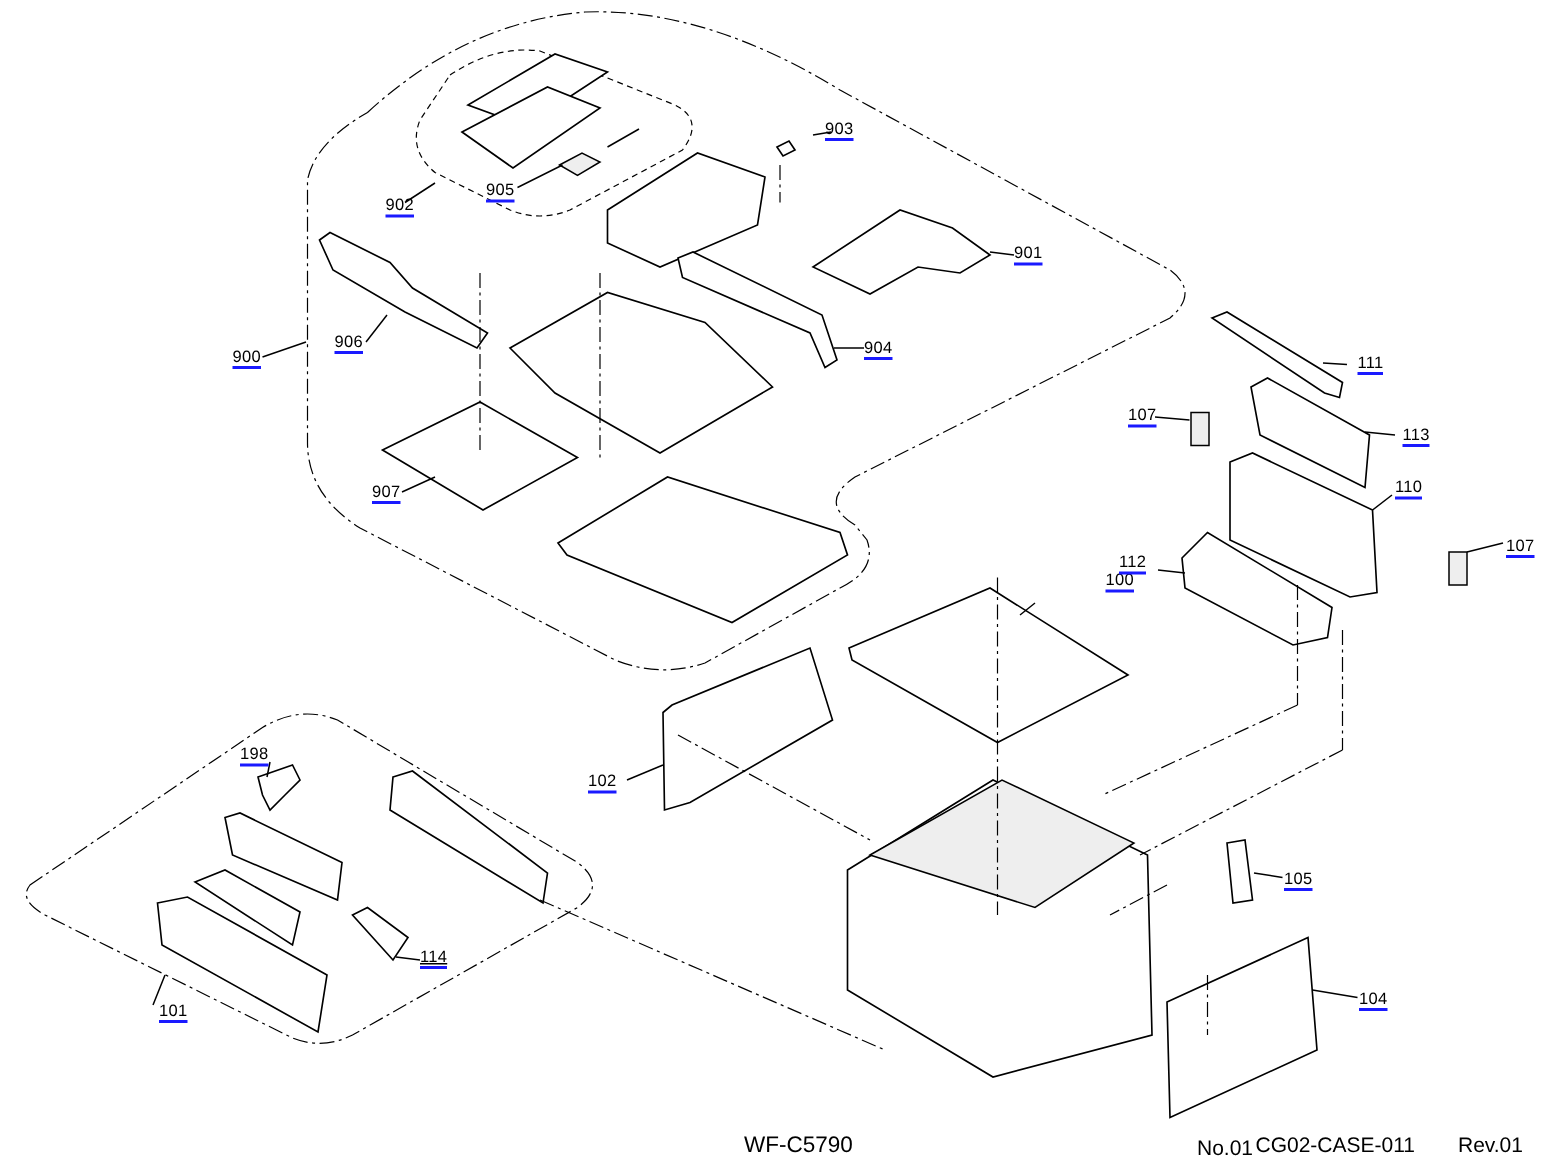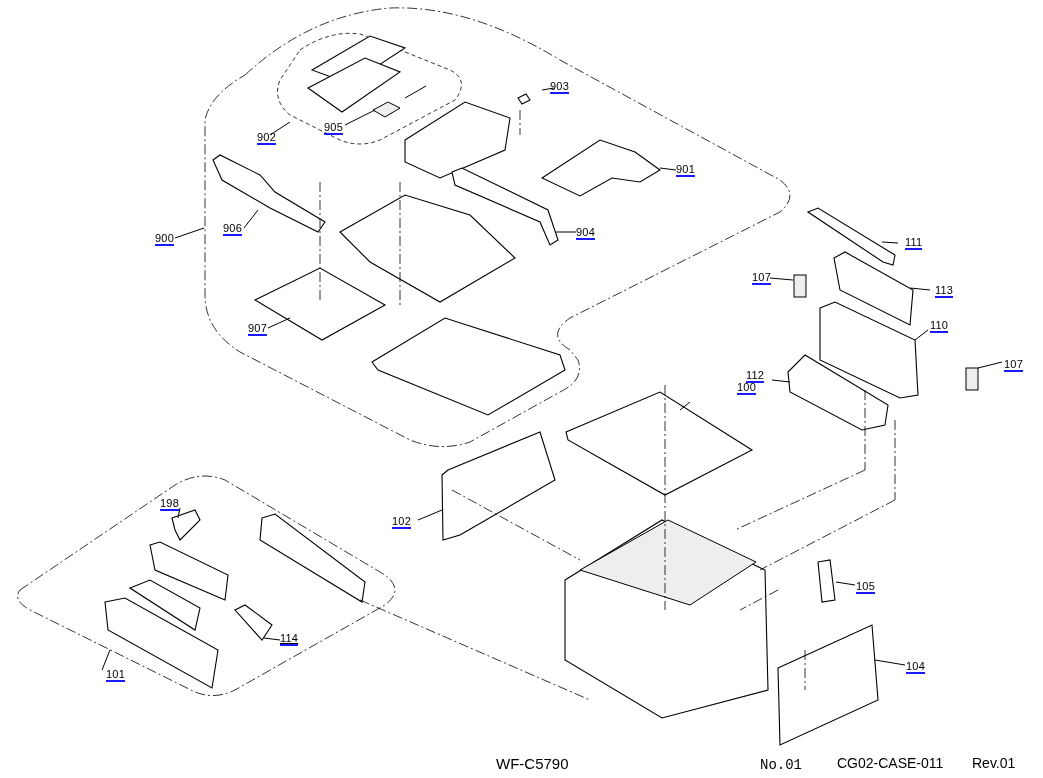--- a/index.html
+++ b/index.html
@@ -128,15 +128,15 @@
 <a class="part-link" style="left: 752px; top: 272px; border-bottom-color: rgb(26, 26, 255);">107</a>
 <a class="part-link" style="left: 1004px; top: 359px; border-bottom-color: rgb(26, 26, 255);">107</a>
 <a class="part-link" style="left: 160px; top: 498px; border-bottom-color: rgb(26, 26, 255);">198</a>
 <a class="part-link" style="left: 930px; top: 320px; border-bottom-color: rgb(26, 26, 255);">110</a>
 <a class="part-link" style="left: 905px; top: 237px; border-bottom-color: rgb(26, 26, 255); text-align: center;">111</a>
 <a class="part-link" style="left: 746px; top: 370px; border-bottom-color: rgb(26, 26, 255);">112</a>
 <a class="part-link" style="left: 935px; top: 285px; border-bottom-color: rgb(26, 26, 255);">113</a>
 <a class="part-link" style="left: 280px; top: 633px; border-bottom-color: rgb(26, 26, 255); text-decoration: underline;">114</a>
 
 <div class="footer-text" style="left:468px;top:755px;margin-left:28px;">WF-C5790</div>
-<div class="footer-text footer-small" style="left:760px;top:757px;font-family:Liberation Mono, monospace;">No.01</div>
+<div class="footer-text footer-small" style="left:798px;top:757px;">No.01</div>
 <div class="footer-text footer-small" style="left:837px;top:755px;">CG02-CASE-011</div>
 <div class="footer-text footer-small" style="left:972px;top:755px;">Rev.01</div>
 
 </body></html>

